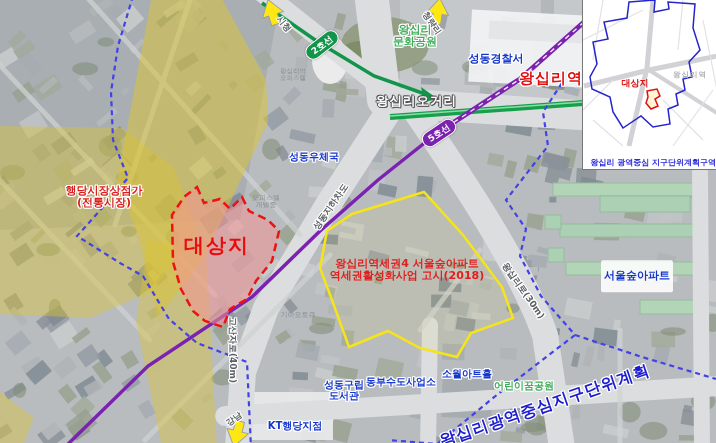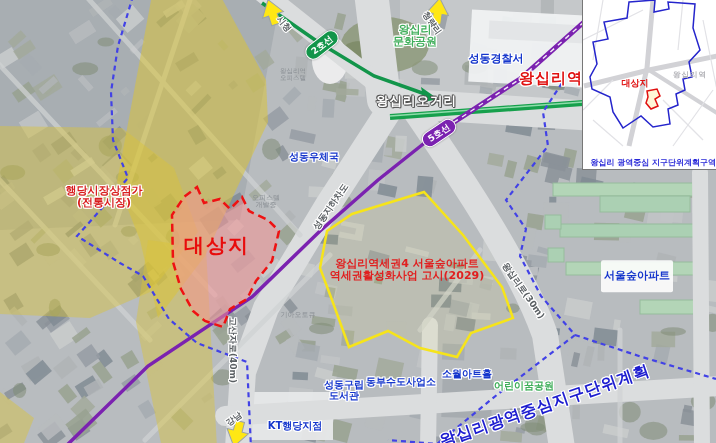--- a/index.html
+++ b/index.html
@@ -470,21 +470,21 @@
     <span style="display:block">개발중</span>
   </div>
   <div class="lbl gray-sm" style="left:298px;top:316px;font-size:7px;">기아오토큐</div>
   <div class="lbl red-mkt halo" style="left:104px;top:197px;">
     <span style="display:block">행당시장상점가</span>
     <span style="display:block">(전통시장)</span>
   </div>
   <div class="lbl red-big" style="left:217px;top:245px;">대상지</div>
   <div class="lbl red-zone" style="left:407px;top:270px;">
     <span style="display:block">왕십리역세권4 서울숲아파트</span>
-    <span style="display:block">역세권활성화사업 고시(2029)</span>
+    <span style="display:block">역세권활성화사업 고시(2018)</span>
   </div>
   <div class="lbl roadname halo" style="left:331px;top:207px;transform:translate(-50%,-50%) rotate(-55deg);">성동지하차도</div>
   <div class="lbl roadname halo" style="left:523px;top:291px;transform:translate(-50%,-50%) rotate(55deg);">왕십리로(30m)</div>
   <div class="lbl roadname halo" style="left:232px;top:350px;transform:translate(-50%,-50%) rotate(90deg);">고산자로(40m)</div>
   <div class="lbl blue11 apt-label" style="left:637px;top:276px;">서울숲아파트</div>
   <div class="lbl blue halo" style="left:467px;top:374px;">소월아트홀</div>
   <div class="lbl green9 halo" style="left:524px;top:386px;">어린이꿈공원</div>
   <div class="lbl blue halo" style="left:344px;top:390px;">
     <span style="display:block">성동구립</span>
     <span style="display:block">도서관</span>

